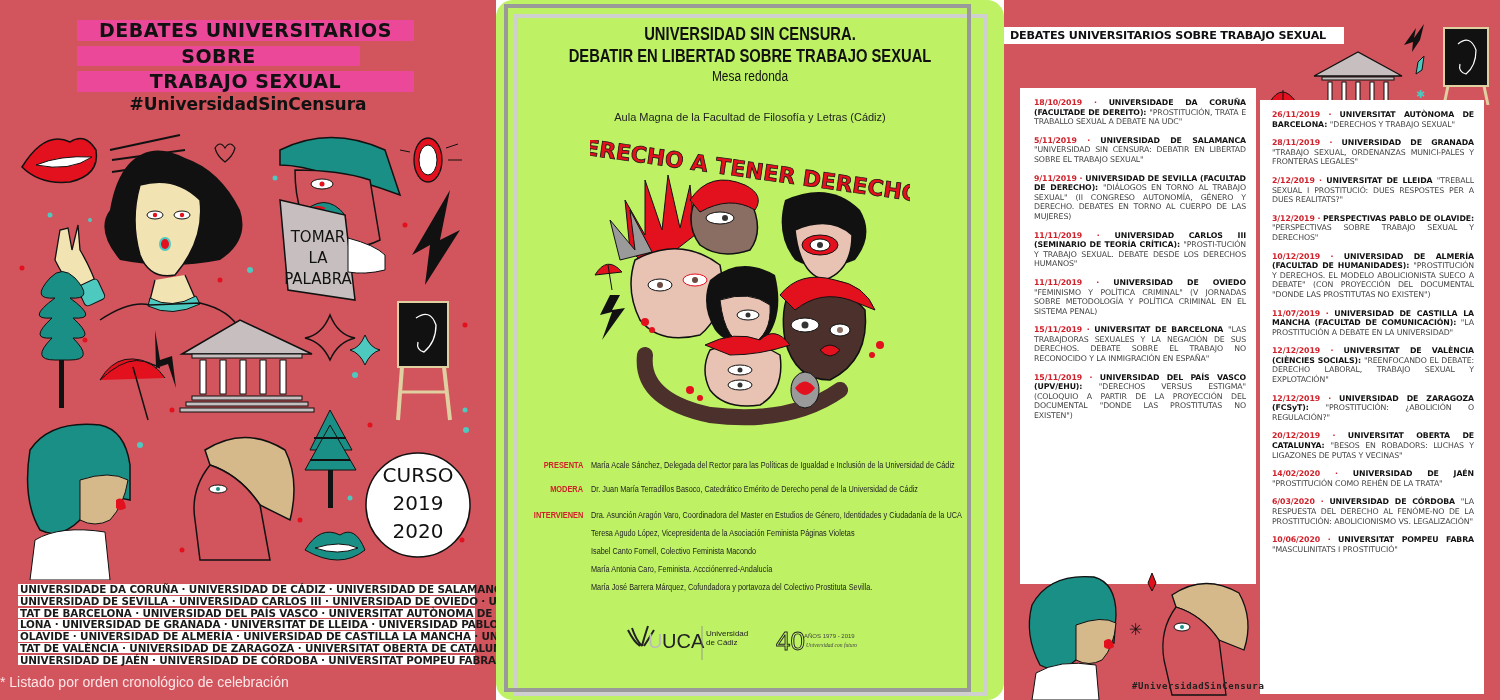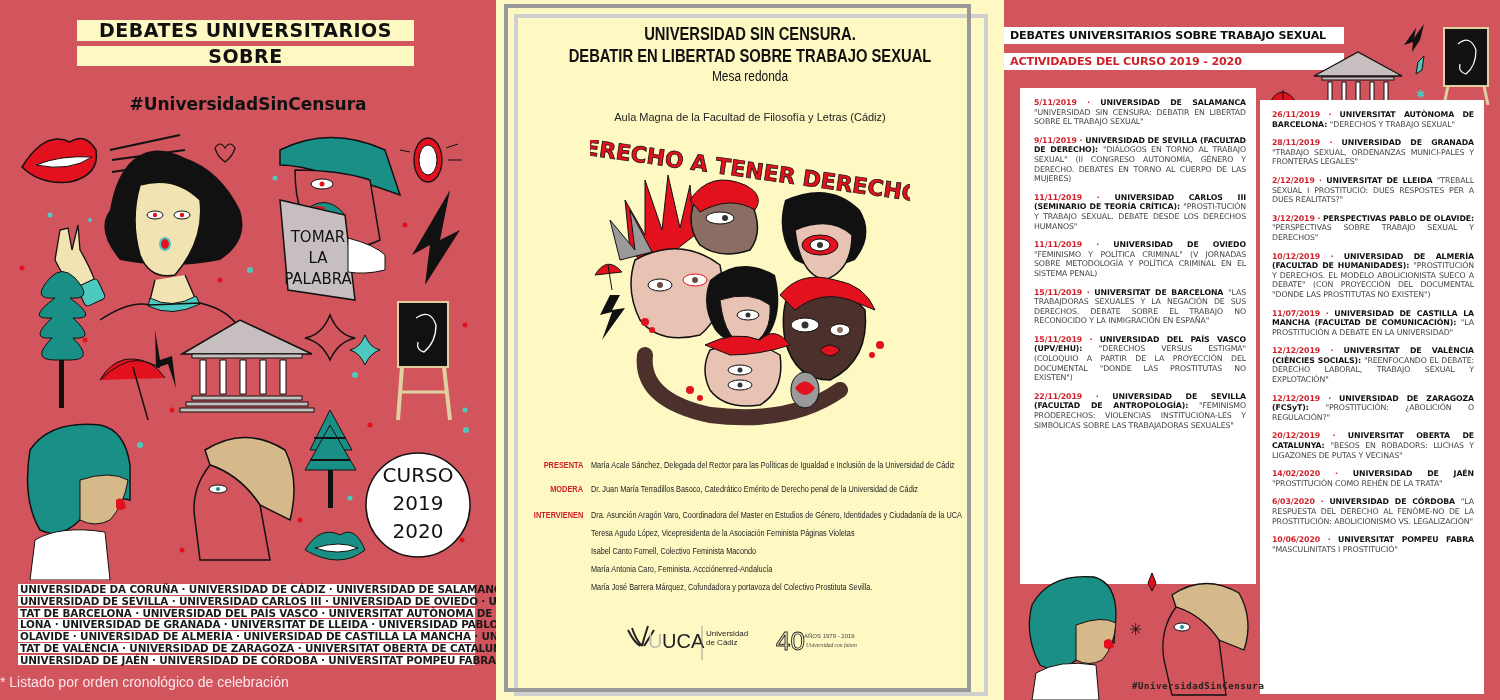--- a/index.html
+++ b/index.html
@@ -1,36 +1,36 @@
 <!DOCTYPE html>
 <html><head>
 <meta charset="utf-8">
 <style>
   * { box-sizing: border-box; margin: 0; padding: 0; }
   html, body { width: 1500px; height: 700px; background: #ffffff; overflow: hidden; }
   body { font-family: "Liberation Sans", sans-serif; position: relative; }
 
   
   .p1 { position: absolute; left: 0; top: 0; width: 496px; height: 700px; background: #d2545d; overflow: hidden; }
-  .p1 .tbar { position: absolute; left: 77px; background: #fef9c3; color: #111; font-weight: 900; text-align: center;
+  .p1 .tbar { position: absolute; left: 77px; background: #ec4899; color: #111; font-weight: 900; text-align: center;
               font-family: "DejaVu Sans", sans-serif; letter-spacing: 0.5px; }
   .p1 .tb1 { top: 20px; width: 337px; height: 21px; font-size: 19px; line-height: 21px; }
-  .p1 .tb2 { top: 46px; width: 337px; height: 20px; font-size: 19px; line-height: 20px; }
+  .p1 .tb2 { top: 46px; width: 283px; height: 20px; font-size: 19px; line-height: 20px; }
   .p1 .tb3 { top: 71px; width: 337px; height: 21px; font-size: 19px; line-height: 21px; }
   .p1 .hash { position: absolute; left: 0; width: 496px; top: 94px; text-align: center; font-weight: bold; font-size: 17px; color: #111;
               font-family: "DejaVu Sans", sans-serif; }
   .p1 .illus { position: absolute; left: 0; top: 120px; width: 496px; height: 460px; }
   .unis { position: absolute; left: 18px; top: 584px; width: 457px; }
   .unis .uline { background: #fff; color: #1a1a1a; font-size: 10.4px; font-weight: bold; height: 10.5px; line-height: 10.5px;
                  margin-bottom: 1.3px; white-space: nowrap; text-align: justify; text-align-last: justify; padding: 0 2px;
                  font-family: "DejaVu Sans", sans-serif; letter-spacing: -0.15px; }
   .p1 .footnote { position: absolute; left: 0; width: 408px; top: 674px; text-align: left; color: #fbe6e8; font-size: 14px; }
 
   
-  .p2 { position: absolute; left: 496px; top: 0; width: 508px; height: 700px; background: #fef9c3; }
+  .p2 { position: absolute; left: 496px; top: 0; width: 508px; height: 700px; background: #bef264; border-radius: 17px; }
   .frame-outer { position: absolute; left: 8px; top: 4px; width: 467px; height: 688px; border: 4px solid #9a9a9a; }
   .frame-inner { position: absolute; left: 18px; top: 14px; width: 474px; height: 682px; border: 4px solid #cfcfcf; }
   .p2 .title1, .p2 .title2 { position: absolute; left: 0; width: 508px; text-align: center; font-weight: bold; color: #111;
                               font-family: "Liberation Sans", sans-serif; transform: scaleX(0.82); }
   .p2 .title1 { top: 24px; font-size: 18px; }
   .p2 .title2 { top: 46px; font-size: 18px; }
   .p2 .sub { position: absolute; left: 0; width: 508px; top: 68px; text-align: center; font-size: 14px; color: #111; transform: scaleX(0.85); }
   .p2 .date { position: absolute; left: 0; width: 508px; top: 96px; text-align: center; font-size: 8.5px; color: #222; }
   .p2 .place { position: absolute; left: 0; width: 508px; top: 111px; text-align: center; font-size: 11px; color: #222; }
   .p2 .art { position: absolute; left: 94px; top: 140px; width: 320px; height: 300px; }
@@ -57,20 +57,21 @@
   .p3 .hash3 { position: absolute; left: 128px; top: 681px; font-size: 9px; font-weight: bold; color: #222; letter-spacing: 0.6px;
                font-family: "DejaVu Sans Mono", monospace; }
   .p3 .deco { position: absolute; }
 </style>
 </head>
 <body>
 
 <section class="p1">
   <div class="tbar tb1">DEBATES UNIVERSITARIOS</div>
   <div class="tbar tb2">SOBRE</div>
+  <div class="tbar tb3">TRABAJO SEXUAL</div>
   <div class="hash">#UniversidadSinCensura</div>
 
   <svg class="illus" viewBox="0 0 496 460">
 
     <g>
       <path d="M22 47 Q45 10 70 22 Q85 12 96 30 Q100 55 70 62 Q40 65 22 47 Z" fill="#e3101e" stroke="#111" stroke-width="1.5"></path>
       <path d="M36 45 Q60 35 92 37 Q70 52 36 45 Z" fill="#fff" stroke="#111" stroke-width="1"></path>
     </g>
 
     <line x1="110" y1="30" x2="180" y2="15" stroke="#111" stroke-width="2"></line>
@@ -330,21 +331,20 @@
     <g>
       <text x="150" y="30" font-size="26" font-family="Liberation Sans, sans-serif" fill="none" stroke="#222" stroke-width="0.9">40</text>
       <text x="178" y="18" font-size="6" font-family="Liberation Sans, sans-serif" fill="#444">AÑOS 1979 - 2019</text>
       <text x="180" y="27" font-size="5.5" font-style="italic" font-family="Liberation Serif, serif" fill="#444">Universidad con futuro</text>
     </g>
   </svg>
 </section>
 
 <section class="p3">
   <div class="hbar1">DEBATES UNIVERSITARIOS SOBRE TRABAJO SEXUAL</div>
-  <div class="hbar2">ACTIVIDADES DEL CURSO 2019 - 2020</div>
 
   <svg class="deco" style="left:262px;top:10px;width:234px;height:95px;" viewBox="0 0 234 95">
     <g>
       <path d="M4 92 Q16 72 30 92 Z" fill="#e3101e" stroke="#111"></path>
       <line x1="17" y1="80" x2="17" y2="95" stroke="#111"></line>
     </g>
     <g>
       <path d="M48 66 L92 42 L136 66 Z" fill="#c7bfbf" stroke="#111" stroke-width="1.3"></path>
       <rect x="56" y="67" width="72" height="3" fill="#c7bfbf" stroke="#111"></rect>
       <rect x="62" y="72" width="4" height="23" fill="#fff" stroke="#111"></rect>
@@ -358,27 +358,27 @@
     <text x="150" y="88" font-size="11" fill="#4ec9c0">✱</text>
     <g>
       <rect x="178" y="18" width="44" height="58" fill="#111" stroke="#e0cfa0" stroke-width="2"></rect>
       <path d="M192 34 Q204 24 210 40 Q210 56 200 64 Q192 62 194 54" fill="none" stroke="#fff" stroke-width="1.2"></path>
       <line x1="182" y1="76" x2="178" y2="95" stroke="#e0cfa0" stroke-width="3"></line>
       <line x1="218" y1="76" x2="222" y2="95" stroke="#e0cfa0" stroke-width="3"></line>
     </g>
   </svg>
 
   <div class="col col-left">
+    <div class="act"><span class="d">18/10/2019</span><span class="d"> · </span><span class="u">UNIVERSIDADE DA CORUÑA (FACULTADE DE DEREITO):</span> <span class="t">"PROSTITUCIÓN, TRATA E TRABALLO SEXUAL A DEBATE NA UDC"</span></div>
     <div class="act"><span class="d">5/11/2019</span><span class="d"> · </span><span class="u">UNIVERSIDAD DE SALAMANCA</span> <span class="t">"UNIVERSIDAD SIN CENSURA: DEBATIR EN LIBERTAD SOBRE EL TRABAJO SEXUAL"</span></div>
     <div class="act"><span class="d">9/11/2019</span><span class="d"> · </span><span class="u">UNIVERSIDAD DE SEVILLA (FACULTAD DE DERECHO):</span> <span class="t">"DIÁLOGOS EN TORNO AL TRABAJO SEXUAL" (II CONGRESO AUTONOMÍA, GÉNERO Y DERECHO. DEBATES EN TORNO AL CUERPO DE LAS MUJERES)</span></div>
     <div class="act"><span class="d">11/11/2019</span><span class="d"> · </span><span class="u">UNIVERSIDAD CARLOS III (SEMINARIO DE TEORÍA CRÍTICA):</span> <span class="t">"PROSTI-TUCIÓN Y TRABAJO SEXUAL. DEBATE DESDE LOS DERECHOS HUMANOS"</span></div>
     <div class="act"><span class="d">11/11/2019</span><span class="d"> · </span><span class="u">UNIVERSIDAD DE OVIEDO</span> <span class="t">"FEMINISMO Y POLÍTICA CRIMINAL" (V JORNADAS SOBRE METODOLOGÍA Y POLÍTICA CRIMINAL EN EL SISTEMA PENAL)</span></div>
     <div class="act"><span class="d">15/11/2019</span><span class="d"> · </span><span class="u">UNIVERSITAT DE BARCELONA</span> <span class="t">"LAS TRABAJDORAS SEXUALES Y LA NEGACIÓN DE SUS DERECHOS. DEBATE SOBRE EL TRABAJO NO RECONOCIDO Y LA INMIGRACIÓN EN ESPAÑA"</span></div>
     <div class="act"><span class="d">15/11/2019</span><span class="d"> · </span><span class="u">UNIVERSIDAD DEL PAÍS VASCO (UPV/EHU):</span> <span class="t">"DERECHOS VERSUS ESTIGMA" (COLOQUIO A PARTIR DE LA PROYECCIÓN DEL DOCUMENTAL "DONDE LAS PROSTITUTAS NO EXISTEN")</span></div>
-    <div class="act"><span class="d">22/11/2019</span><span class="d"> · </span><span class="u">UNIVERSIDAD DE SEVILLA (FACULTAD DE ANTROPOLOGÍA):</span> <span class="t">"FEMINISMO PRODERECHOS: VIOLENCIAS INSTITUCIONA-LES Y SIMBÓLICAS SOBRE LAS TRABAJADORAS SEXUALES"</span></div>
   </div>
 
   <div class="col col-right">
     <div class="act"><span class="d">26/11/2019</span><span class="d"> · </span><span class="u">UNIVERSITAT AUTÒNOMA DE BARCELONA:</span> <span class="t">"DERECHOS Y TRABAJO SEXUAL"</span></div>
     <div class="act"><span class="d">28/11/2019</span><span class="d"> · </span><span class="u">UNIVERSIDAD DE GRANADA</span> <span class="t">"TRABAJO SEXUAL, ORDENANZAS MUNICI-PALES Y FRONTERAS LEGALES"</span></div>
     <div class="act"><span class="d">2/12/2019</span><span class="d"> · </span><span class="u">UNIVERSITAT DE LLEIDA</span> <span class="t">"TREBALL SEXUAL I PROSTITUCIÓ: DUES RESPOSTES PER A DUES REALITATS?"</span></div>
     <div class="act"><span class="d">3/12/2019</span><span class="d"> · </span><span class="u">PERSPECTIVAS PABLO DE OLAVIDE:</span> <span class="t">"PERSPECTIVAS SOBRE TRABAJO SEXUAL Y DERECHOS"</span></div>
     <div class="act"><span class="d">10/12/2019</span><span class="d"> · </span><span class="u">UNIVERSIDAD DE ALMERÍA (FACULTAD DE HUMANIDADES):</span> <span class="t">"PROSTITUCIÓN Y DERECHOS. EL MODELO ABOLICIONISTA SUECO A DEBATE" (CON PROYECCIÓN DEL DOCUMENTAL "DONDE LAS PROSTITUTAS NO EXISTEN")</span></div>
     <div class="act"><span class="d">11/07/2019</span><span class="d"> · </span><span class="u">UNIVERSIDAD DE CASTILLA LA MANCHA (FACULTAD DE COMUNICACIÓN):</span> <span class="t">"LA PROSTITUCIÓN A DEBATE EN LA UNIVERSIDAD"</span></div>
     <div class="act"><span class="d">12/12/2019</span><span class="d"> · </span><span class="u">UNIVERSITAT DE VALÈNCIA (CIÈNCIES SOCIALS):</span> <span class="t">"REENFOCANDO EL DEBATE: DERECHO LABORAL, TRABAJO SEXUAL Y EXPLOTACIÓN"</span></div>

